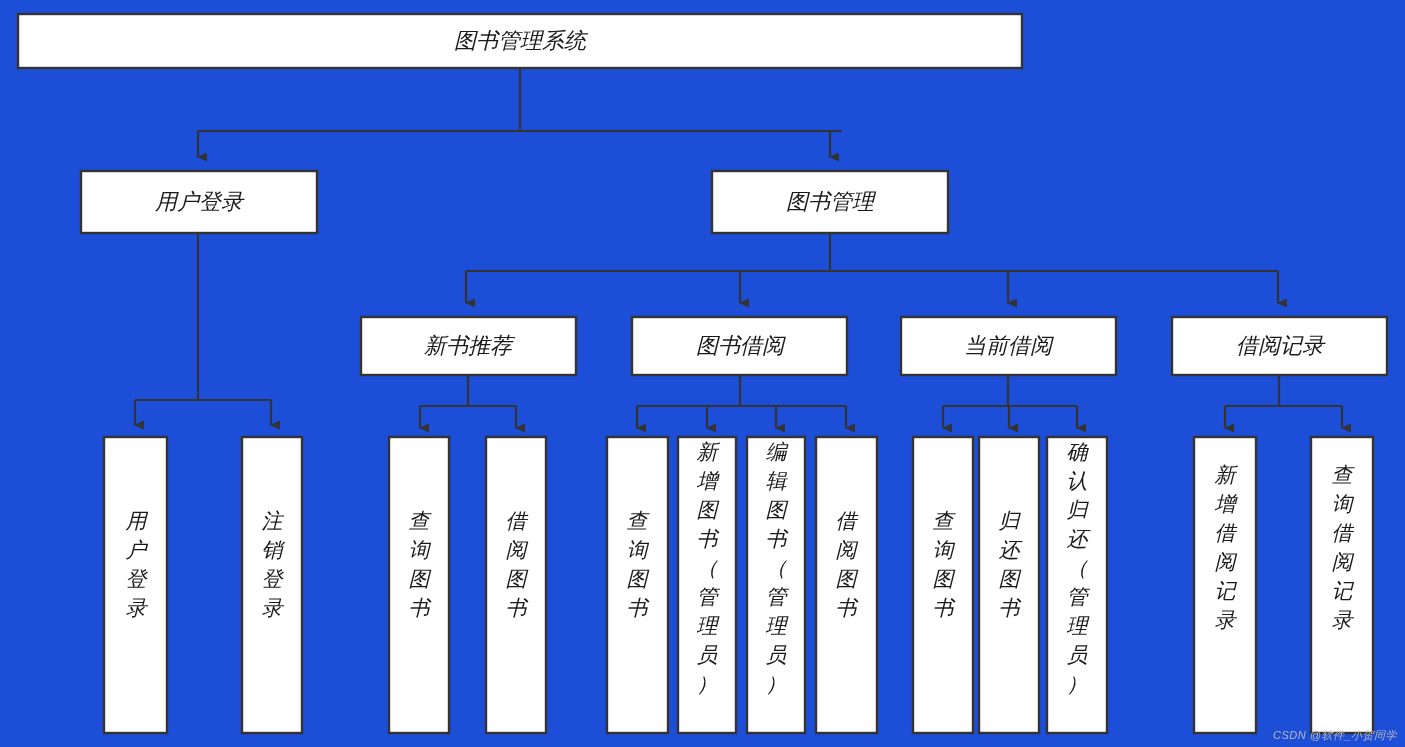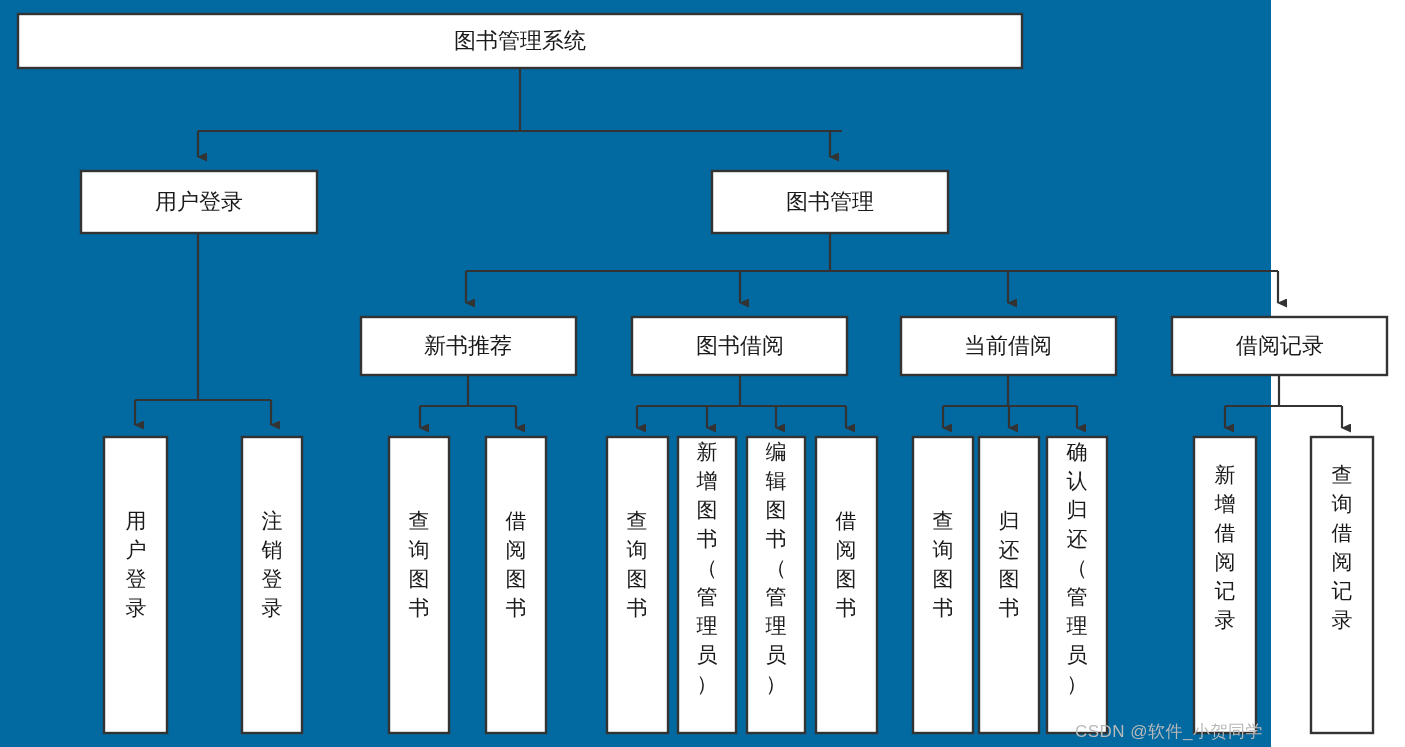--- a/index.html
+++ b/index.html
@@ -8,23 +8,24 @@
     background: #ffffff;
   }
   body {
     width: 1405px;
     height: 747px;
     font-family: "Liberation Sans", sans-serif;
     overflow: hidden;
   }
   #diagram-root {
     position: relative;
-    width: 1271px;
+    width: 1405px;
     height: 747px;
-    background: #0369a1;
+    background: #1d4ed8;
+    font-style: italic;
   }
   svg.diagram-svg {
     position: absolute;
     top: 0;
     left: 0;
     width: 1405px;
     height: 747px;
   }
   .node-box {
     fill: #ffffff;
@@ -47,21 +48,21 @@
   .connector {
     stroke: #333333;
     stroke-width: 2.2;
     fill: none;
   }
   .watermark {
     position: absolute;
     right: 8px;
     bottom: 4px;
     font-family: "Liberation Sans", sans-serif;
-    font-size: 17px;
+    font-size: 11px;
     color: #b9b9b9;
     white-space: nowrap;
     letter-spacing: 0.5px;
   }
 </style>
 </head>
 <body>
 
 <div id="diagram-root">
 

